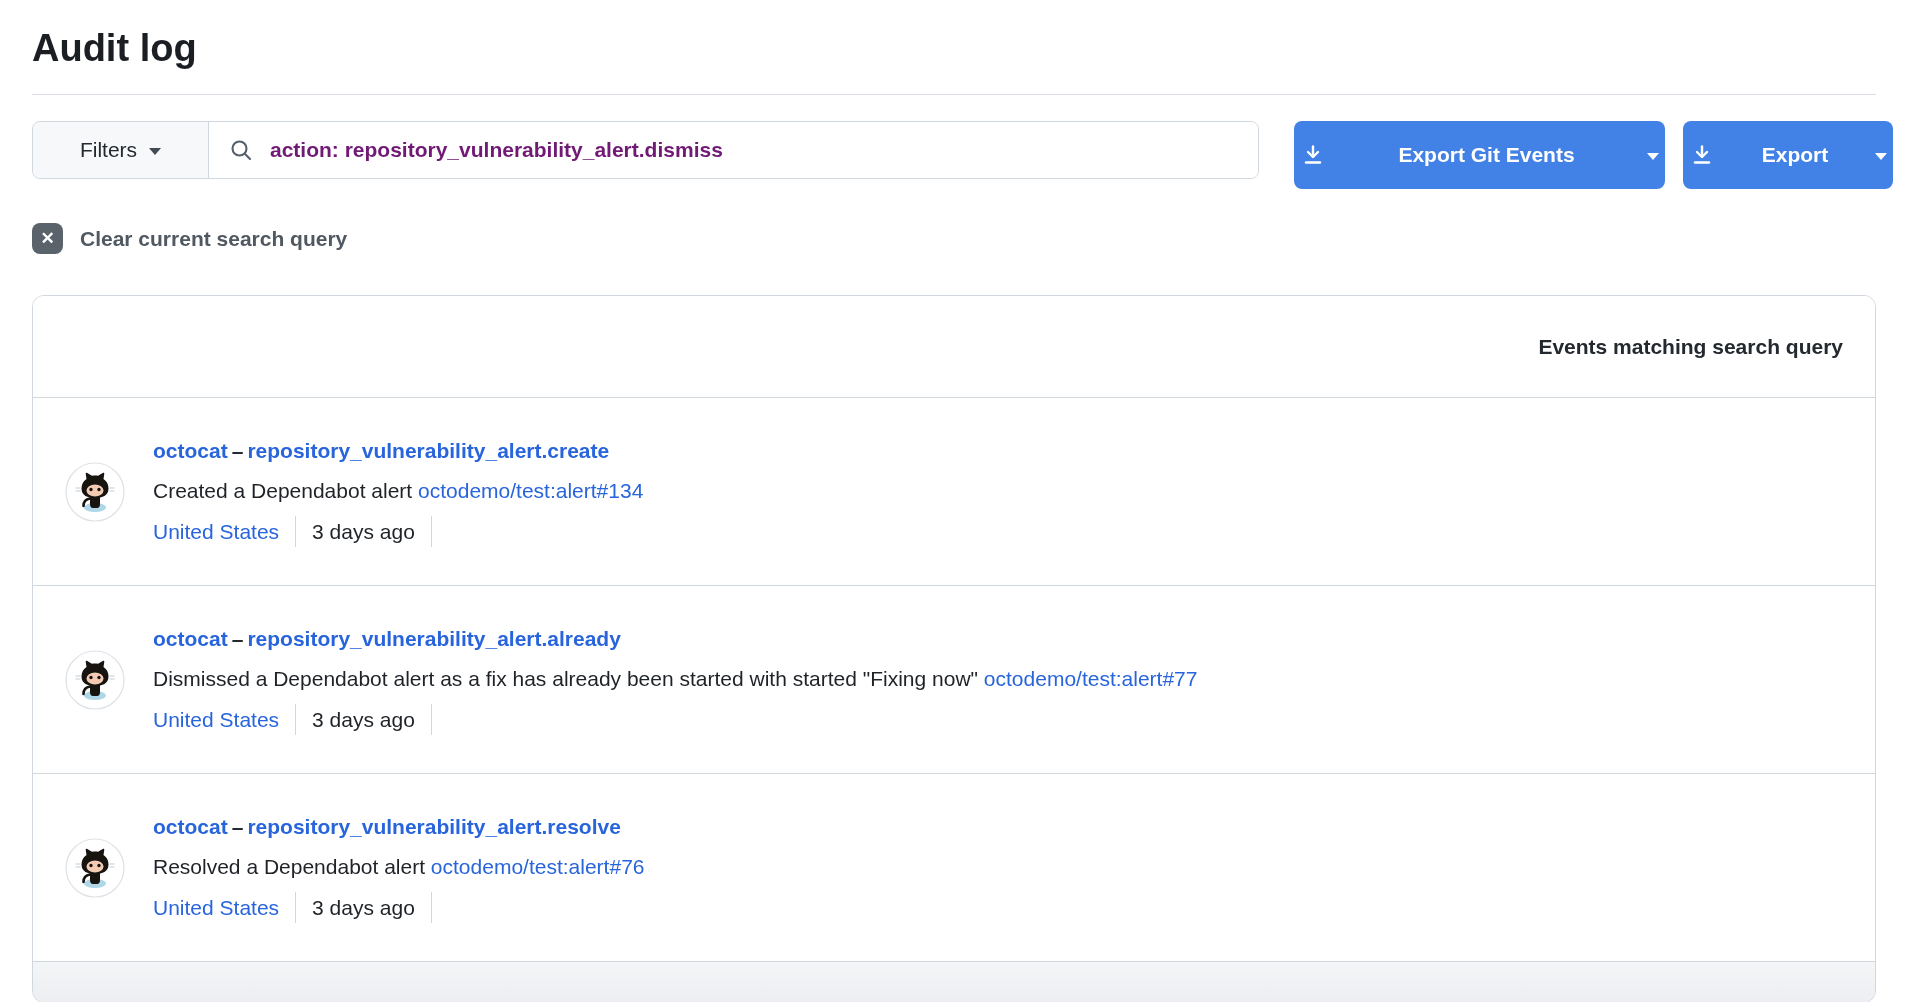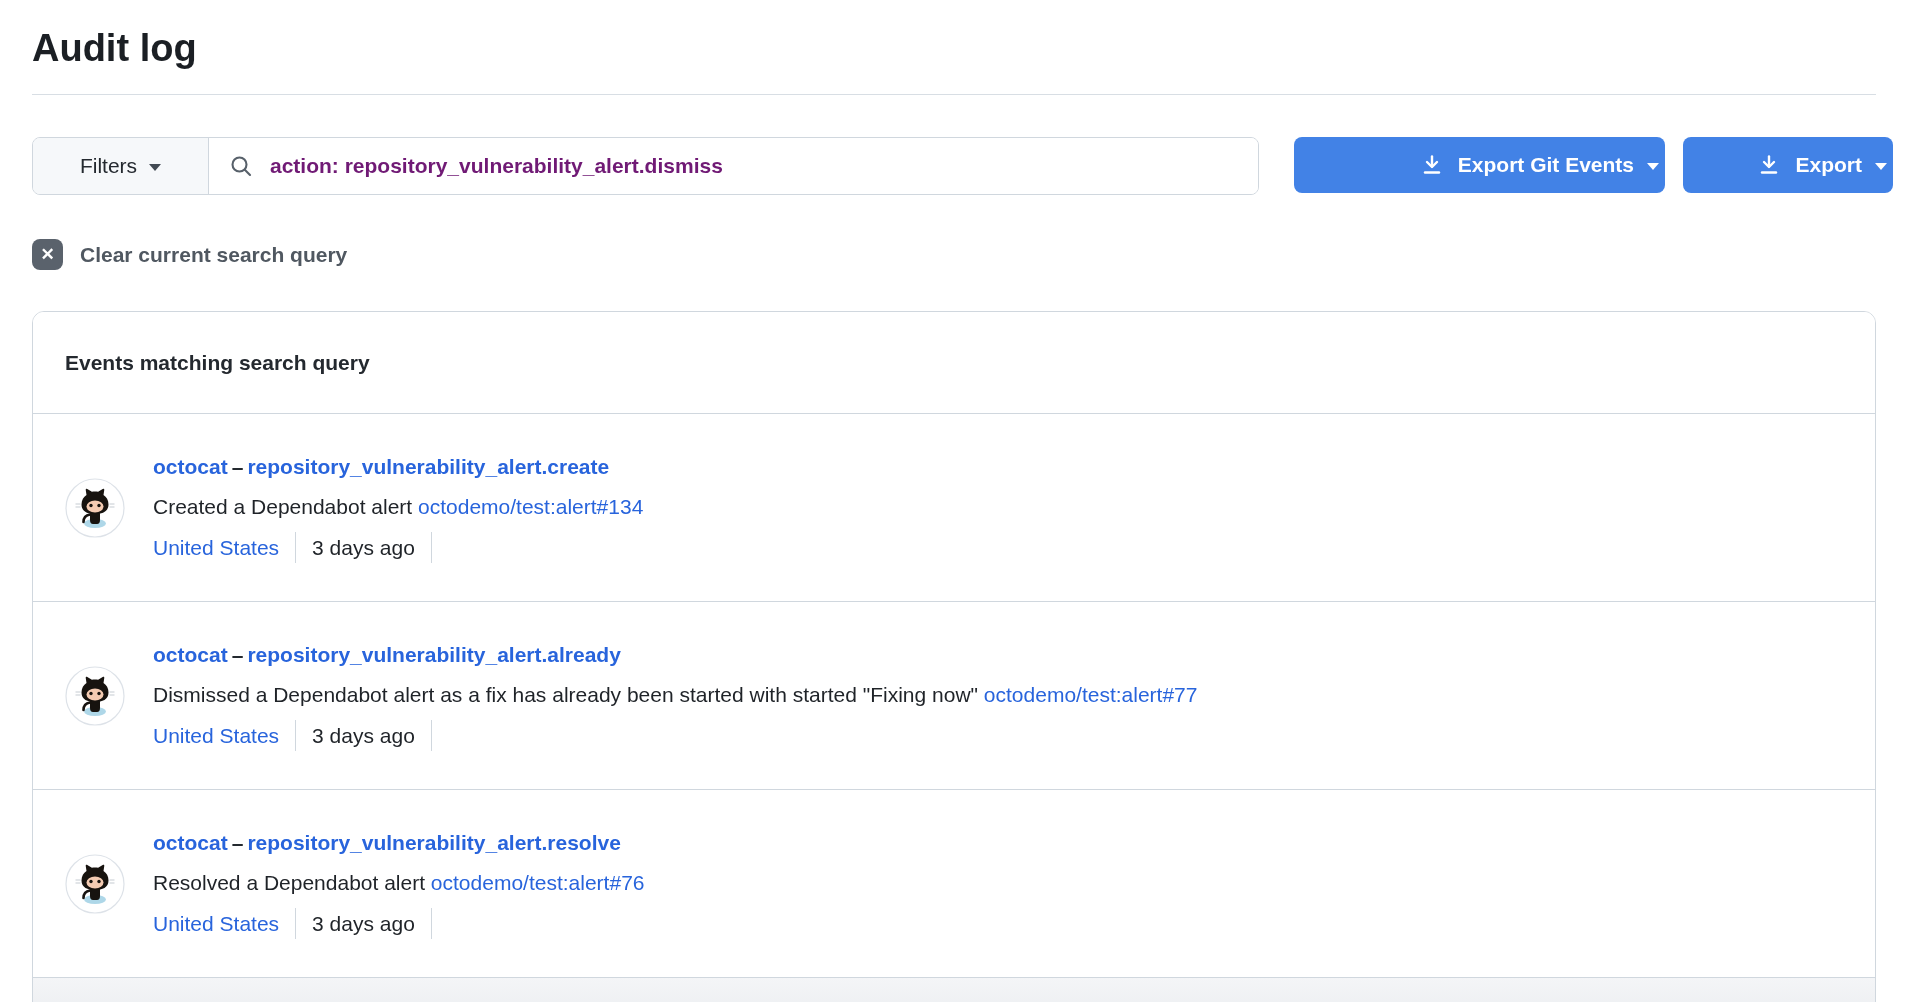--- a/index.html
+++ b/index.html
@@ -17,21 +17,21 @@
     font-size: 38px; font-weight: 600; color: #1b1f24; line-height: 48px;
   }
   .title-divider {
     border: none; border-top: 1px solid #d8dee4;
     margin: 22px 32px 0 32px;
   }
 
   
   .controls-row {
     display: flex; align-items: stretch;
-    margin: 42px 15px 0 32px; height: 58px;
+    margin: 26px 15px 0 32px; height: 58px;
   }
   .filter-search {
     display: flex; align-items: stretch;
     width: 1227px; height: 58px;
     border: 1px solid #d0d7de; border-radius: 8px;
     background: #ffffff;
     margin-right: auto;
   }
   .filters-btn {
     display: flex; align-items: center; justify-content: center; gap: 12px;
@@ -49,22 +49,22 @@
   .search-box {
     flex: 1; display: flex; align-items: center; gap: 15px;
     padding: 0 20px; border-radius: 0 7px 7px 0; background: #ffffff;
   }
   .search-box svg { flex: none; }
   .search-input {
     flex: 1; border: none; outline: none; background: transparent;
     font-family: inherit; font-size: 21px; color: #701a75; font-weight: bold;
   }
   .btn-primary {
-    display: flex; align-items: center; justify-content: flex-end; gap: 13px;
-    height: 56px; border: none; border-radius: 8px;
+    display: flex; align-items: center; justify-content: space-between; gap: 13px;
+    height: 68px; border: none; border-radius: 8px;
     background: #4282e6; color: #ffffff; cursor: pointer;
     font-family: inherit; font-size: 21px; font-weight: 700;
   }
   .btn-primary .caret { color: #ffffff; margin-top: 2px; }
   .btn-export-git { width: 371px; margin-right: 18px; }
   .btn-export { width: 210px; }
 
   
   .clear-row {
     display: flex; align-items: center; gap: 17px;
@@ -81,20 +81,21 @@
   
   .panel {
     margin: 41px 32px 0 32px;
     border: 1px solid #d0d7de; border-radius: 12px;
     overflow: hidden; background: #ffffff;
   }
   .panel-header {
     padding: 36px 32px; border-bottom: 1px solid #d0d7de;
     font-size: 21px; font-weight: 700; color: #24292f; line-height: 29px;
     background: #ffffff;
+    text-align: right;
   }
   .event-row {
     display: flex; align-items: center; gap: 28px;
     padding: 38px 32px; border-bottom: 1px solid #d0d7de;
     background: #ffffff;
   }
   .avatar { flex: none; width: 60px; height: 60px; cursor: pointer; }
   .event-body { display: flex; flex-direction: column; gap: 11px; }
   .event-title { font-size: 21px; font-weight: 600; line-height: 29px; }
   .event-title .dash { color: #24292f; margin: 0 4px; }

